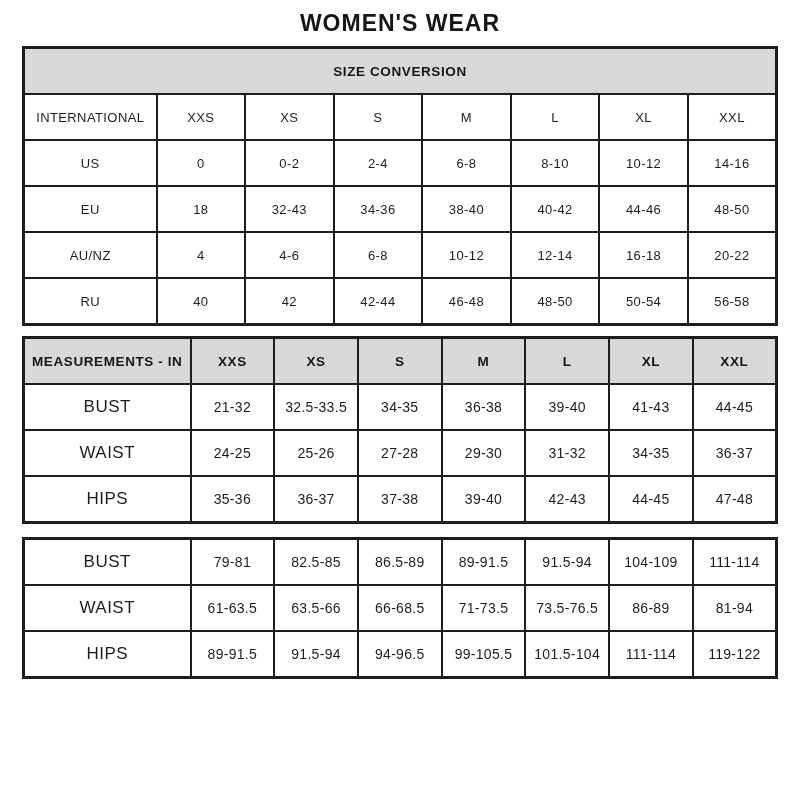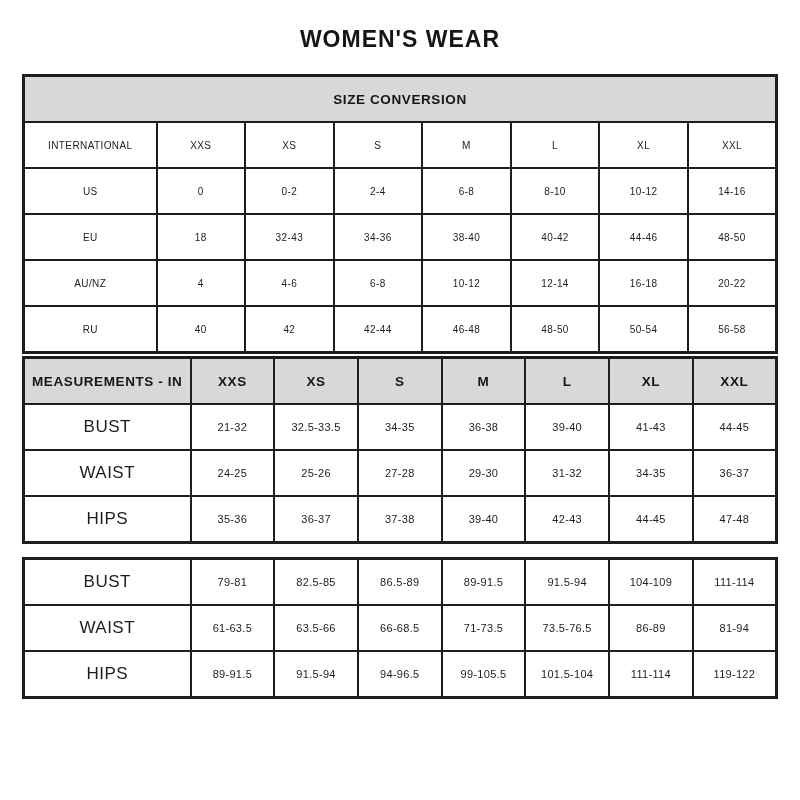--- a/index.html
+++ b/index.html
@@ -11,65 +11,65 @@
     width: 800px;
     height: 800px;
     font-family: "Liberation Sans", sans-serif;
     color: #1d1d1d;
     -webkit-font-smoothing: antialiased;
   }
   .page {
     box-sizing: border-box;
     width: 800px;
     height: 800px;
-    padding: 16px 22px;
+    padding: 0 22px;
     overflow: hidden;
   }
   .page-title {
     margin: 0;
     padding: 10px 0 9px 0;
     text-align: center;
     font-size: 23px;
     font-weight: 700;
     letter-spacing: 1px;
     color: #161616;
   }
   table {
     width: 100%;
     border-collapse: collapse;
     table-layout: fixed;
     border: 3px solid #1d1d1d;
   }
-  .t1 { margin-top: 12px; }
-  .t2 { margin-top: 2px; }
+  .t1 { margin-top: 0; }
+  .t2 { margin-top: 10px; }
   .t3 { margin-top: 13px; }
   td, th {
     border: 2px solid #1d1d1d;
     height: 44px;
     text-align: center;
     vertical-align: middle;
     padding: 0 2px;
     overflow: hidden;
     white-space: nowrap;
   }
   .t1 col.c0 { width: 133px; }
   .t2 col.c0, .t3 col.c0 { width: 167px; }
   .hdr {
     background: #d8d8d8;
     font-weight: 700;
     font-size: 13.5px;
     letter-spacing: 0.6px;
     color: #161616;
   }
   .t1 td {
-    font-size: 10px;
+    font-size: 13px;
     letter-spacing: 0.4px;
   }
   .t2 td, .t3 td {
-    font-size: 11px;
+    font-size: 14px;
     letter-spacing: 0.3px;
   }
   .t2 td.rowlabel, .t3 td.rowlabel {
     font-size: 17px;
     letter-spacing: 0.5px;
   }
 </style>
 </head>
 <body>
 

